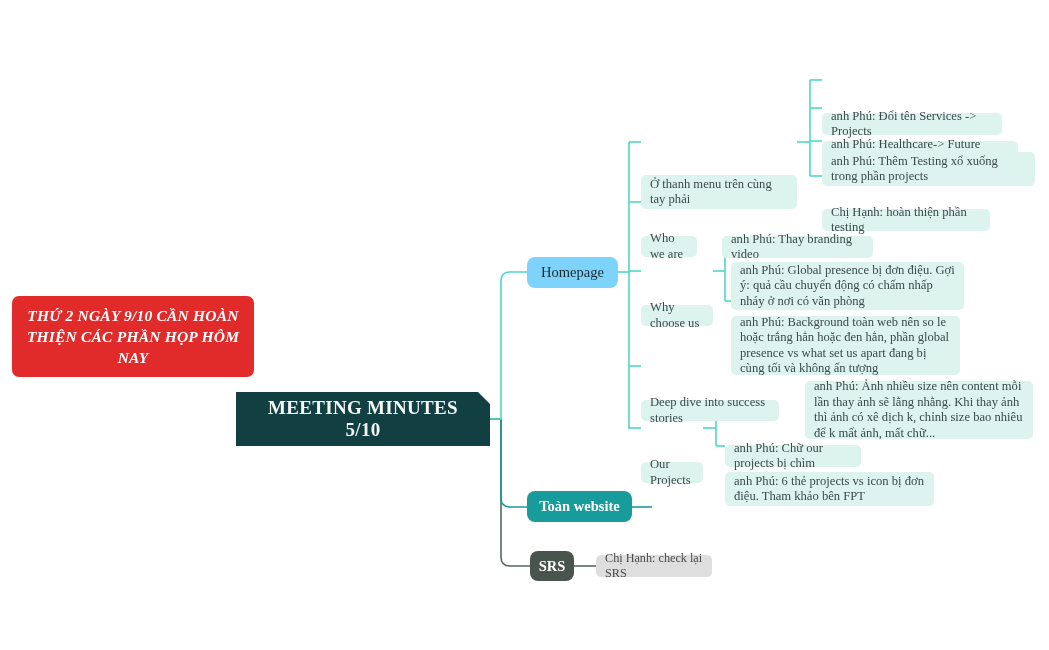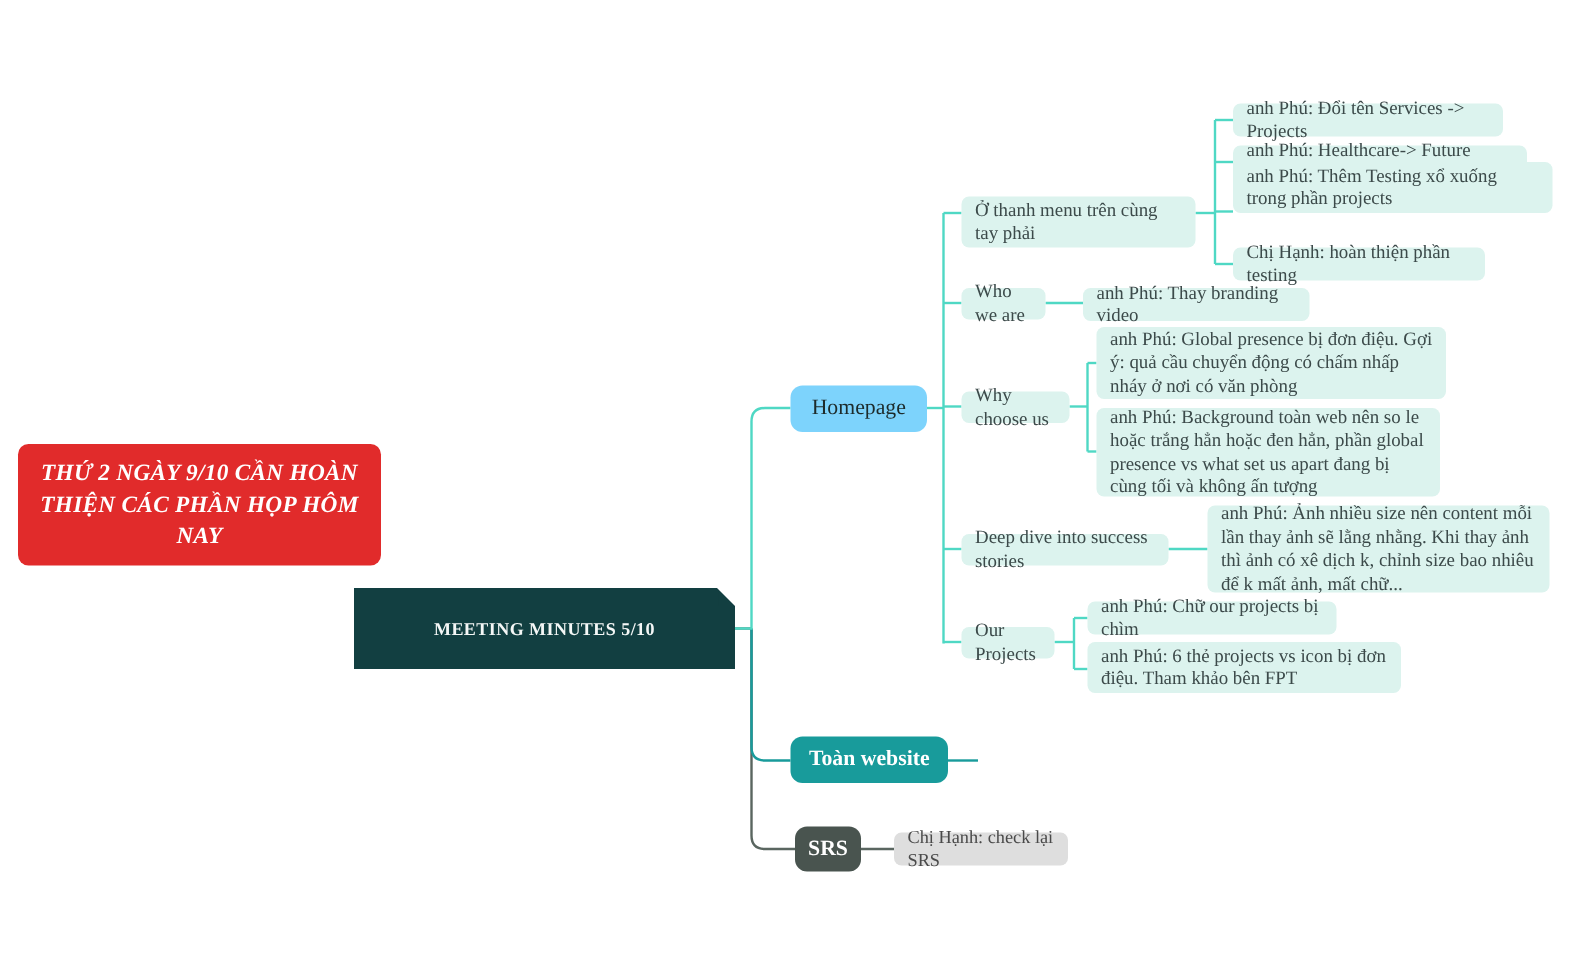--- a/index.html
+++ b/index.html
@@ -62,21 +62,21 @@
     top: 392px;
     width: 254px;
     height: 54px;
     background: #123f41;
     justify-content: center;
     padding: 0 14px;
   }
   .root-text {
     color: #f4f7f6;
     font-weight: bold;
-    font-size: 12px;
+    font-size: 19px;
     letter-spacing: .3px;
     text-align: center;
   }
   .fold {
     position: absolute;
     right: 0;
     top: 0;
     width: 12px;
     height: 12px;
     background: #ffffff;
@@ -131,20 +131,21 @@
     background: #49544f;
   }
   .l1.srs .l1-text { color: #ffffff; font-weight: bold; }
 
   
   .mint {
     background: #dcf3ee;
     border-radius: 5px;
     padding: 4px 9px;
     align-items: center;
+    margin-top: 44px;
   }
   .mint .box-text {
     font-size: 12.6px;
     line-height: 15.5px;
     color: #3c4a4a;
   }
   .gray {
     background: #dedede;
     border-radius: 5px;
     padding: 4px 9px;
@@ -271,21 +272,21 @@
   </div>
 
   <div class="node mint" style="left:731px; top:272px; width:229px; height:59px;">
     <span class="box-text">anh Phú: Background toàn web nên so le hoặc trắng hẳn hoặc đen hẳn, phần global presence vs what set us apart đang bị cùng tối và không ấn tượng</span>
   </div>
 
   <div class="node mint" style="left:805px; top:337px; width:228px; height:58px;">
     <span class="box-text">anh Phú: Ảnh nhiều size nên content mỗi lần thay ảnh sẽ lằng nhằng. Khi thay ảnh thì ảnh có xê dịch k, chỉnh size bao nhiêu để k mất ảnh, mất chữ...</span>
   </div>
 
-  <div class="node mint" style="left:725px; top:401px; width:166px; height:22px;">
+  <div class="node mint" style="left:725px; top:401px; width:136px; height:22px;">
     <span class="box-text">anh Phú: Chữ our projects bị chìm</span>
   </div>
 
   <div class="node mint" style="left:725px; top:428px; width:209px; height:34px;">
     <span class="box-text">anh Phú: 6 thẻ projects vs icon bị đơn điệu. Tham khảo bên FPT</span>
   </div>
 
 
   <div class="node gray" style="left:596px; top:555px; width:116px; height:22px;">
     <span class="box-text">Chị Hạnh: check lại SRS</span>

